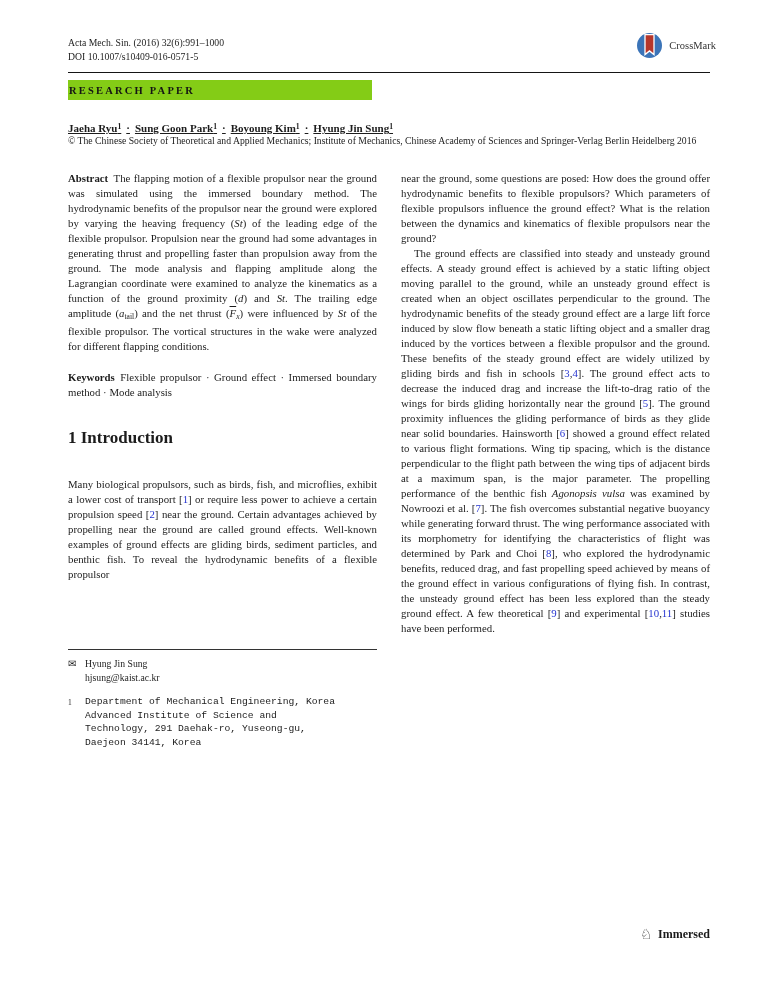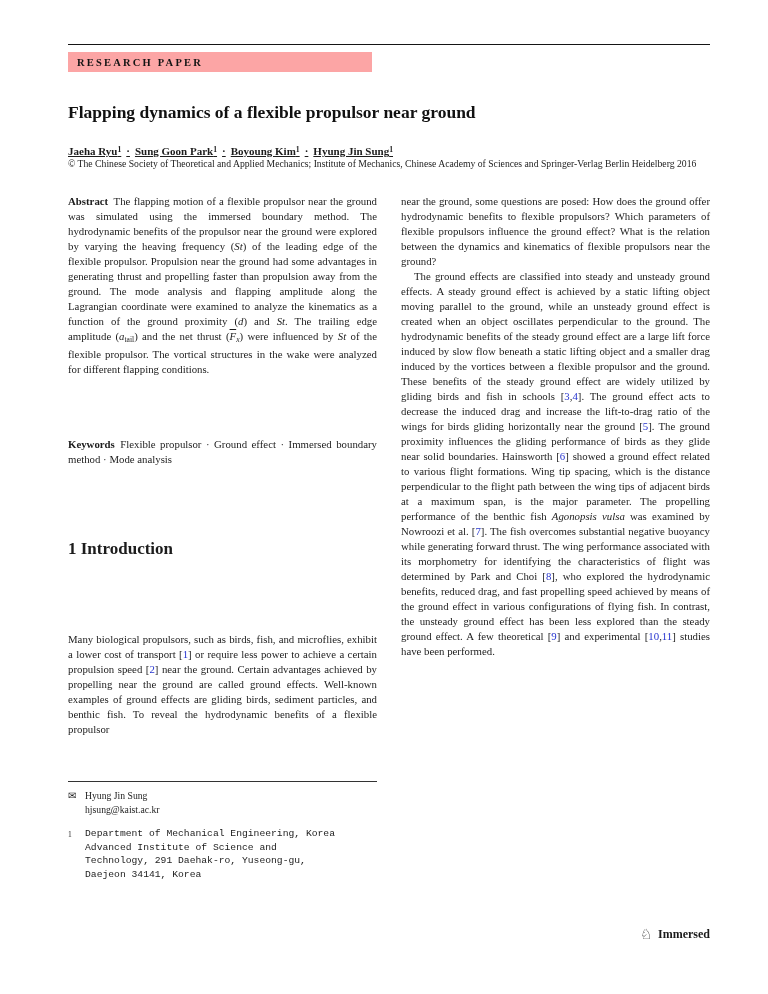--- a/index.html
+++ b/index.html
@@ -10,32 +10,32 @@
     font-family:"Liberation Serif", serif; color:#1c1c1c;
     overflow:hidden;
   }
   
   .hdr { display:flex; justify-content:space-between; align-items:flex-start; }
   .hdr-meta { font-size:9.7px; line-height:14px; color:#222; }
   .crossmark { display:flex; align-items:center; gap:6px; margin-top:-4px; margin-right:-6px; }
   .crossmark-label { font-size:10.5px; color:#333; }
   .hdr-rule { border-bottom:1.6px solid #151515; margin-top:8px; }
   .type-banner {
-    margin-top:7px; width:304px; background:#fca5a5; color:#141414;
+    margin-top:7px; width:304px; background:#84cc16; color:#141414;
     font-size:10.5px; font-weight:bold; letter-spacing:2.2px;
-    padding:5px 9px 4px 9px;
+    padding:5px 9px 4px 1px;
   }
   
   .title { margin-top:30px; font-size:17.5px; font-weight:bold; color:#111; }
   .authors { margin-top:22px; font-size:11px; font-weight:bold;text-decoration:underline; }
   .dates { margin-top:104px; font-size:9.7px; line-height:14px; color:#222; }
   .copyright { font-size:9.7px; line-height:14px; color:#222; width:642px; }
   
   .cols { display:flex; gap:24px; margin-top:23px; }
-  .col { width:309px; font-size:10.8px; line-height:15px; text-align:justify; hyphens:auto;gap:44px; }
+  .col { width:309px; font-size:10.8px; line-height:15px; text-align:justify; hyphens:auto; }
   .col-left { display:flex; flex-direction:column; height:578px; }
   .kw { margin-top:16px; }
   .sec-heading { margin-top:30px; font-size:17px; font-weight:bold; text-align:left; }
   .intro-p { margin-top:32px; }
   .p-indent { text-indent:13px; }
   
   .rt-b { font-weight:bold; }
   .rt-i { font-style:italic; }
   .rt-ref { color:#2533cf; }
   .rt-sub { font-size:0.7em; vertical-align:-0.25em; }
@@ -56,26 +56,40 @@
   .springer { position:absolute; top:926px; right:58px; display:flex; align-items:center; gap:5px; }
   .springer-glyph { font-family:"DejaVu Sans", sans-serif; font-size:14px; color:#222;
                     transform:skewX(-6deg); }
   .springer-label { font-size:12px; font-weight:600; color:#1a1a1a; }
 </style>
 </head>
 <body>
 
 <div class="page">
 
+  <div class="hdr">
+    <div class="hdr-meta">
+      <div>Acta Mech. Sin. (2016) 32(6):991–1000</div>
+      <div>DOI 10.1007/s10409-016-0571-5</div>
+    </div>
+    <div class="crossmark">
+      <span style="display:inline-flex;">
+        <svg width="27" height="27" viewBox="0 0 27 27">
+          <circle cx="13.5" cy="13.5" r="12.5" fill="#3b74b8"></circle>
+          <path d="M9 2.6 h9 v20 l-4.5-3.7 -4.5 3.7 z" fill="#b5362b" stroke="#ffffff" stroke-width="1.3"></path>
+        </svg>
+      </span>
+      <span class="crossmark-label">CrossMark</span>
+    </div>
+  </div>
 
   <div class="hdr-rule"></div>
 
   <div class="type-banner">RESEARCH PAPER</div>
 
-  <h1 class="title">Flapping dynamics of a flexible propulsor near ground</h1>
 
   <div class="authors"><span>Jaeha Ryu</span><span class="rt-sup">1</span><span class="rt-dot">·</span><span>Sung Goon Park</span><span class="rt-sup">1</span><span class="rt-dot">·</span><span>Boyoung Kim</span><span class="rt-sup">1</span><span class="rt-dot">·</span><span>Hyung Jin Sung</span><span class="rt-sup">1</span></div>
 
   <div class="copyright">© The Chinese Society of Theoretical and Applied Mechanics; Institute of Mechanics, Chinese Academy of Sciences and Springer-Verlag Berlin Heidelberg 2016</div>
 
   <div class="cols">
 
     <div class="col col-left">
       <p><span class="rt-b">Abstract</span><span> The flapping motion of a flexible propulsor near the ground was simulated using the immersed boundary method. The hydrodynamic benefits of the propulsor near the ground were explored by varying the heaving frequency (</span><span class="rt-i">St</span><span>) of the leading edge of the flexible propulsor. Propulsion near the ground had some advantages in generating thrust and propelling faster than propulsion away from the ground. The mode analysis and flapping amplitude along the Lagrangian coordinate were examined to analyze the kinematics as a function of the ground proximity (</span><span class="rt-i">d</span><span>) and </span><span class="rt-i">St</span><span>. The trailing edge amplitude (</span><span class="rt-i">a</span><span class="rt-sub">tail</span><span>) and the net thrust (</span><span class="rt-iov">F</span><span class="rt-isub">x</span><span>) were influenced by </span><span class="rt-i">St</span><span> of the flexible propulsor. The vortical structures in the wake were analyzed for different flapping conditions.</span></p>
       <p class="kw"><span class="rt-b">Keywords</span><span> Flexible propulsor · Ground effect · Immersed boundary method · Mode analysis</span></p>

